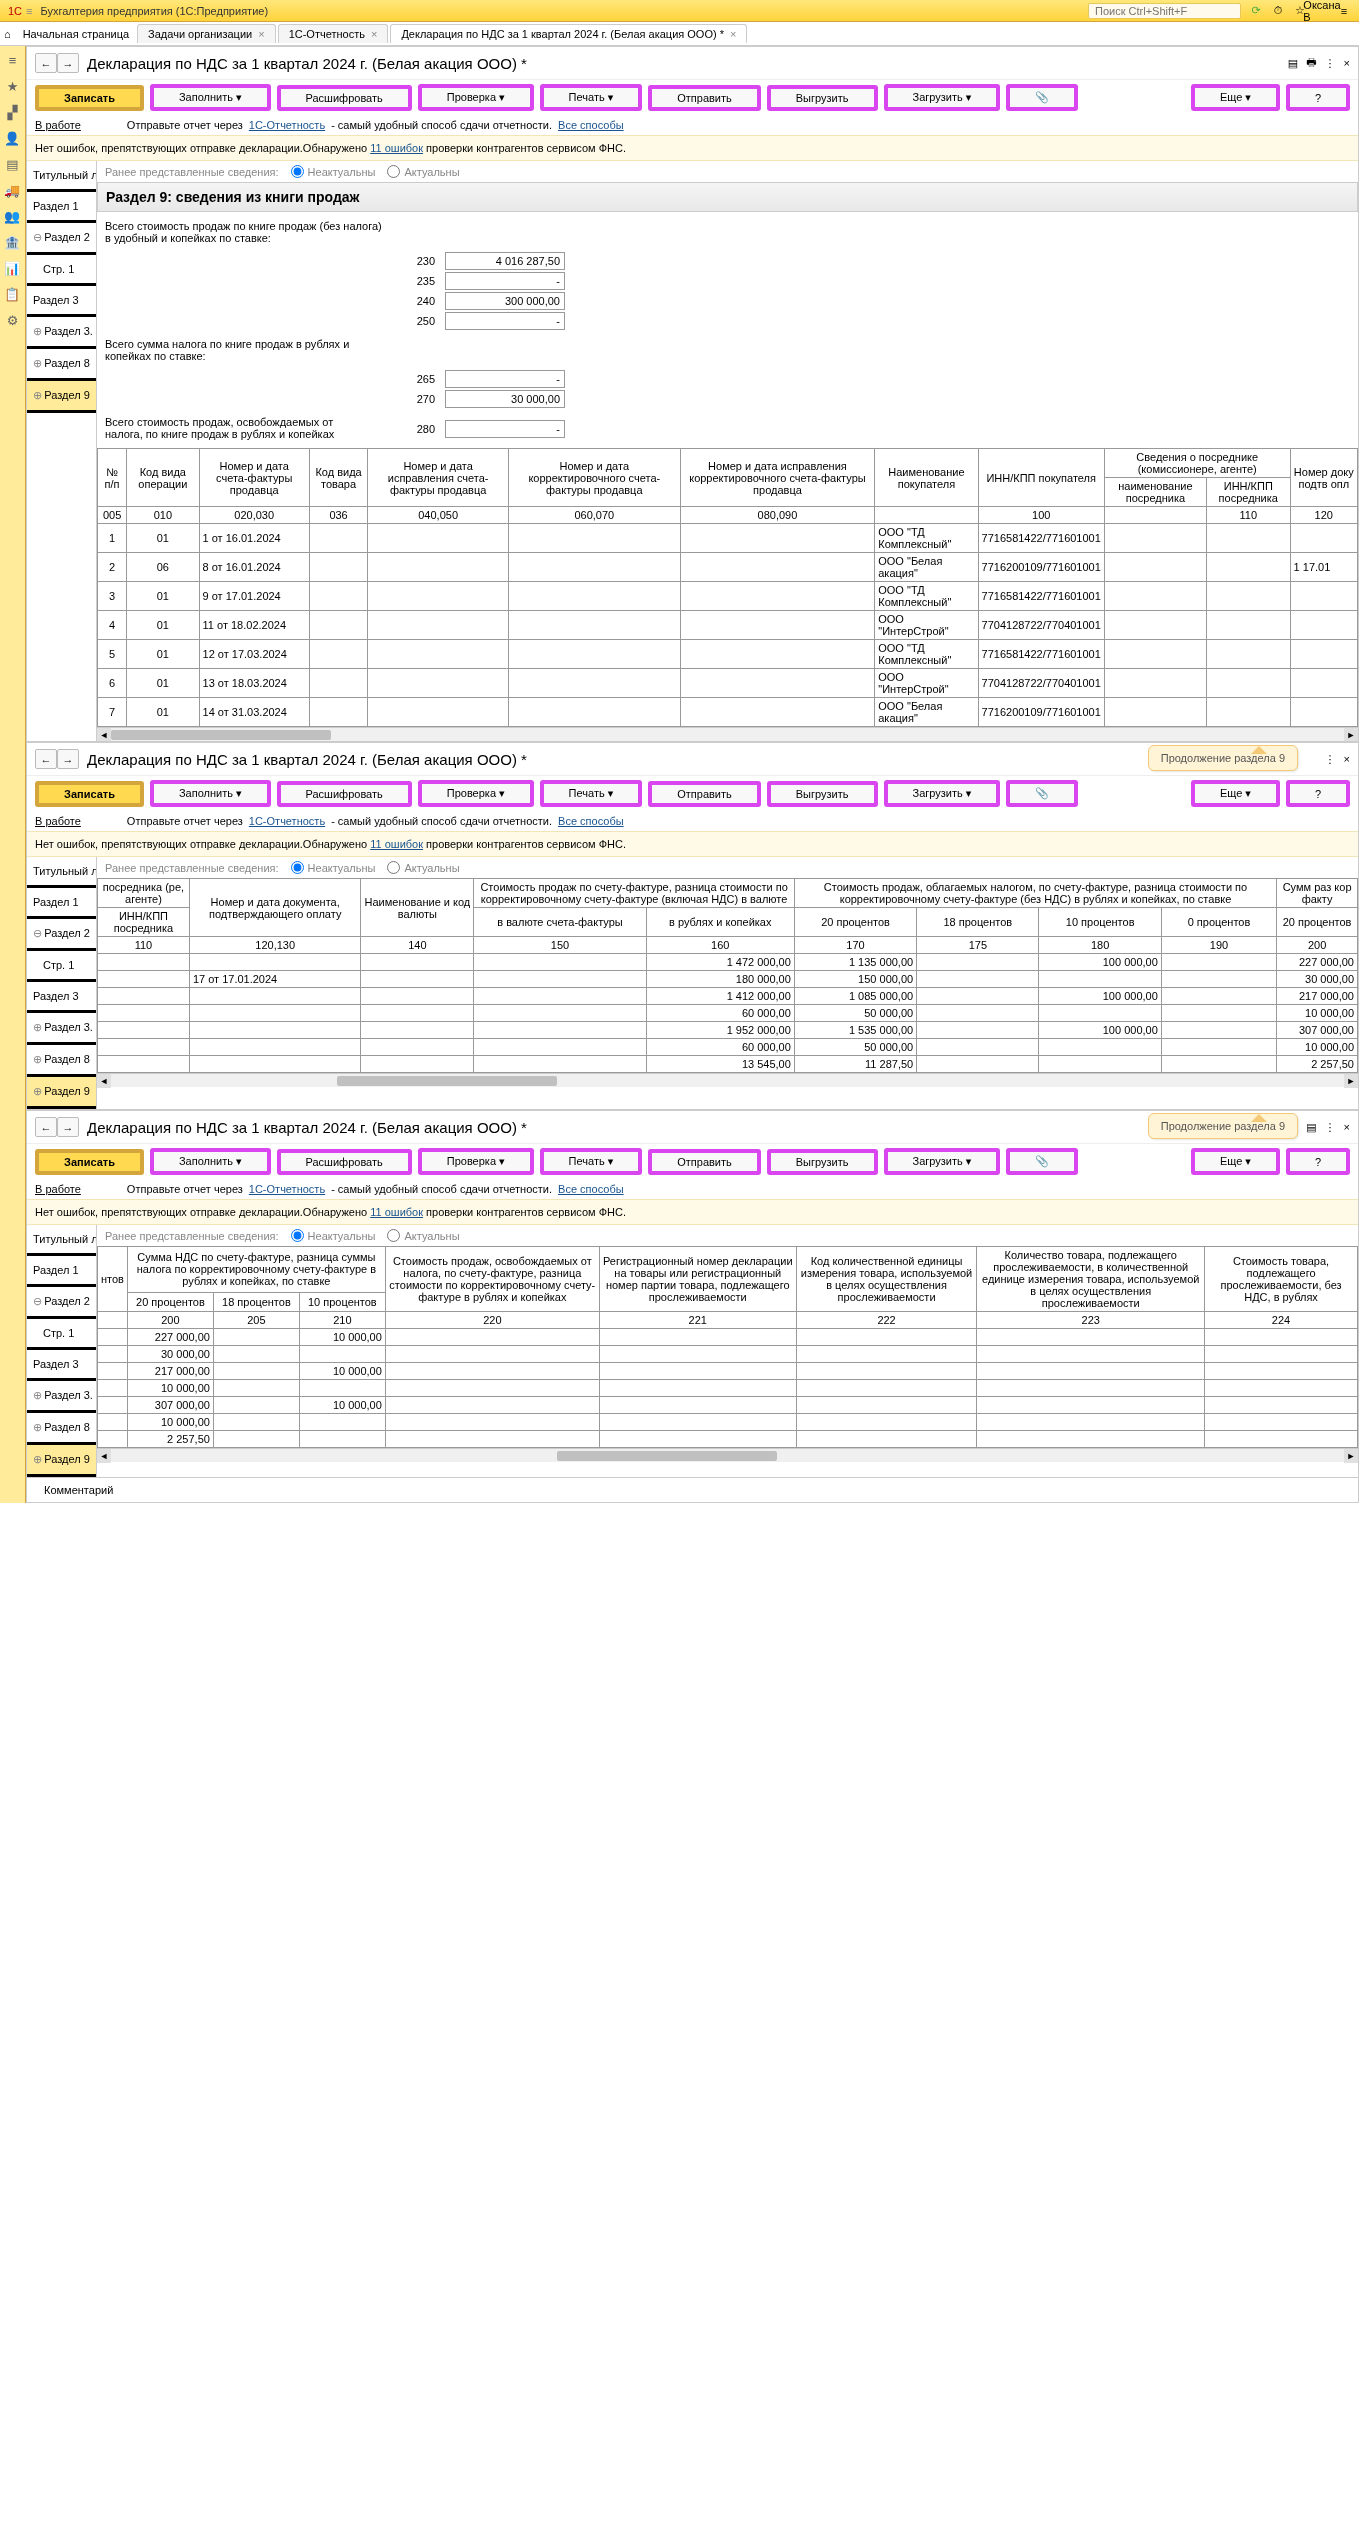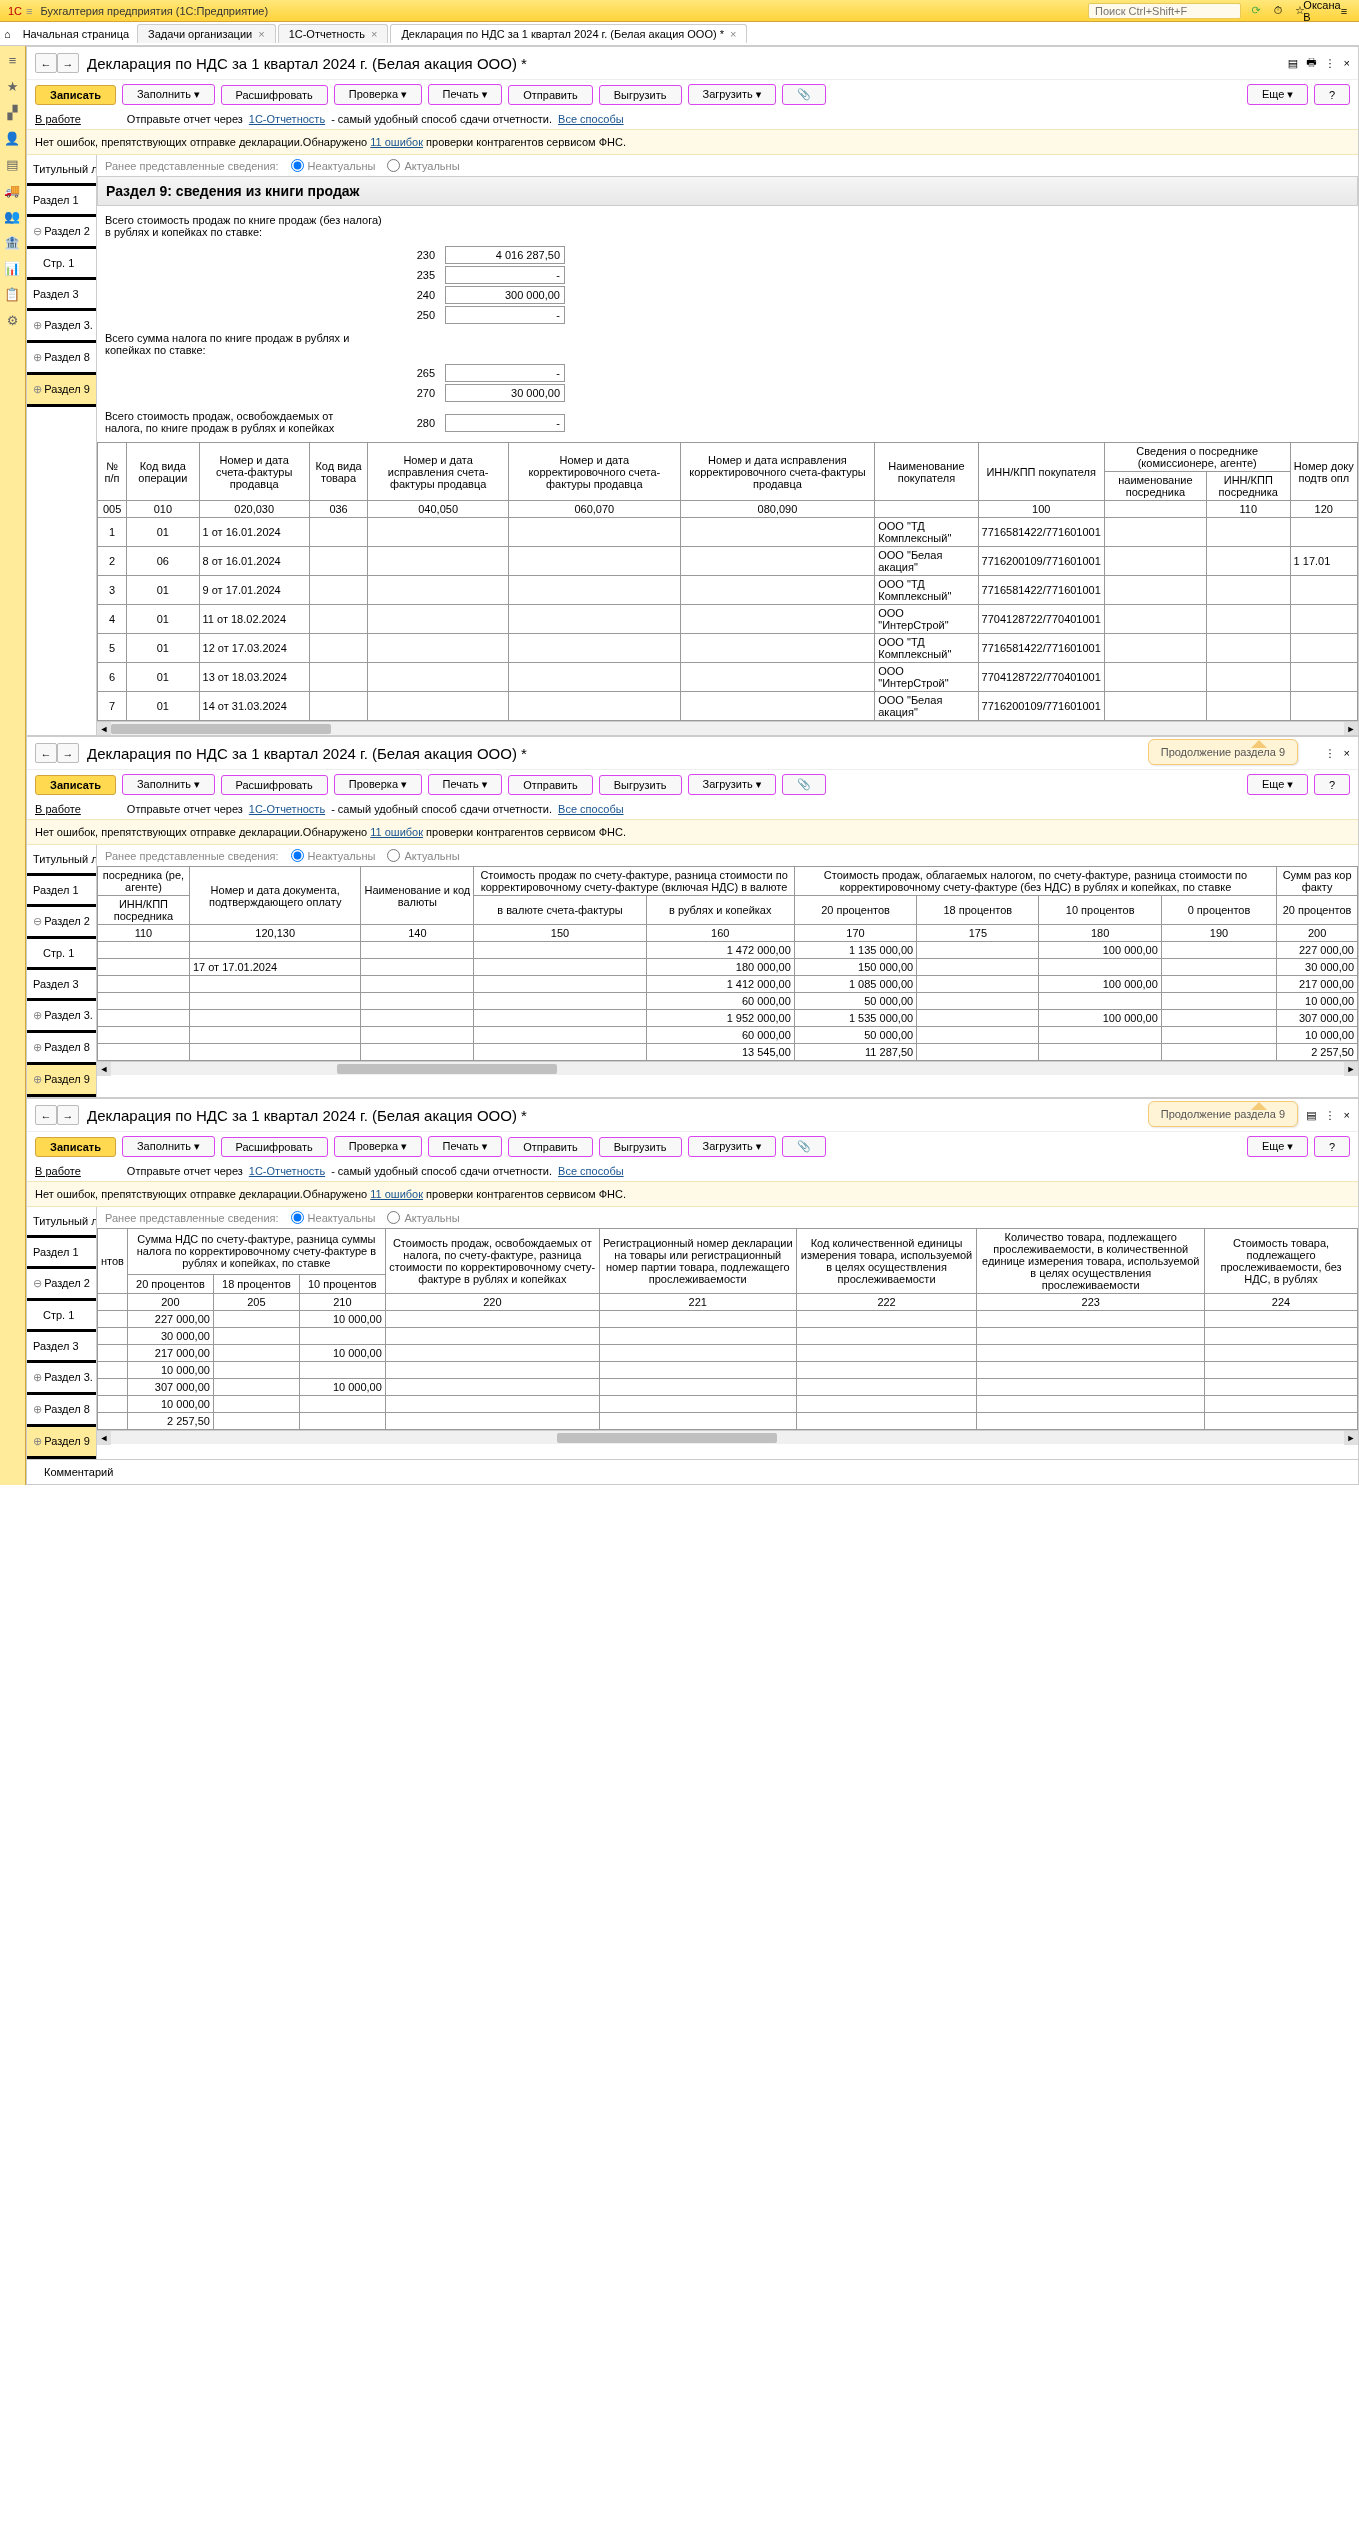--- a/index.html
+++ b/index.html
@@ -20,21 +20,21 @@
 .sidebar{width:26px;background:#ffeb99;border-right:1px solid #d4a53c;display:flex;flex-direction:column;align-items:center;padding-top:6px;gap:10px}
 .sidebar .icon{width:16px;height:16px;border-radius:2px;display:flex;align-items:center;justify-content:center;color:#666;font-size:13px}
 .content{flex:1;display:flex;flex-direction:column}
 .panel{border:1px solid #ccc;margin:0}
 .panel-header{display:flex;align-items:center;padding:6px 8px;background:#fff}
 .panel-header .nav-arrows{display:flex;gap:0;margin-right:8px}
 .panel-header .nav-arrows button{width:22px;height:20px;border:1px solid #bbb;background:#f8f8f8;border-radius:2px}
 .panel-header h2{font-size:15px;font-weight:normal}
 .panel-header .right{margin-left:auto;display:flex;gap:8px;align-items:center}
 .toolbar{display:flex;align-items:center;padding:4px 8px;gap:6px;background:#fff;border-top:1px solid #eee}
-.toolbar button{border:1px solid #d946ef;background:#f8f8f8;padding:3px 14px;border-radius:3px}
+.toolbar button{border:4px solid #d946ef;background:#f8f8f8;padding:3px 25px;border-radius:3px}
 .toolbar button.primary{background:#ffd950;border-color:#d4a53c;font-weight:bold}
 .toolbar .dropdown::after{content:" ▾"}
 .toolbar .right{margin-left:auto;display:flex;gap:6px}
 .info-line{padding:4px 8px;display:flex;gap:6px;align-items:center}
 .info-line a{color:#1a5490;text-decoration:underline}
 .info-line .label{text-decoration:underline}
 .warning{background:#fffae7;padding:6px 8px;border-top:1px solid #f0e6b8;border-bottom:1px solid #f0e6b8}
 .warning a{color:#1a5490;text-decoration:underline}
 .body-split{display:flex}
 .tree{width:70px;border-right:1px solid #ccc;background:#fff}
@@ -177,21 +177,21 @@
                 <input type="radio" checked="" style="">
                 <span>Неактуальны</span>
               </label>
         <label class="radio">
                 <input type="radio" style="">
                 <span>Актуальны</span>
               </label>
       </div>
       <div class="section-title">Раздел 9: сведения из книги продаж</div>
       <div class="fields">
-        <div class="desc"><span>Всего стоимость продаж по книге продаж (без налога)</span><br><span>в рублях и копейках по ставке:</span></div>
+        <div class="desc"><span>Всего стоимость продаж по книге продаж (без налога)</span><br><span>в удобный и копейках по ставке:</span></div>
         <div class="row">
                 <span class="code">230</span>
                 <input value="4 016 287,50" style="">
               </div>
         <div class="row">
                 <span class="code">235</span>
                 <input value="-" style="">
               </div>
         <div class="row">
                 <span class="code">240</span>

